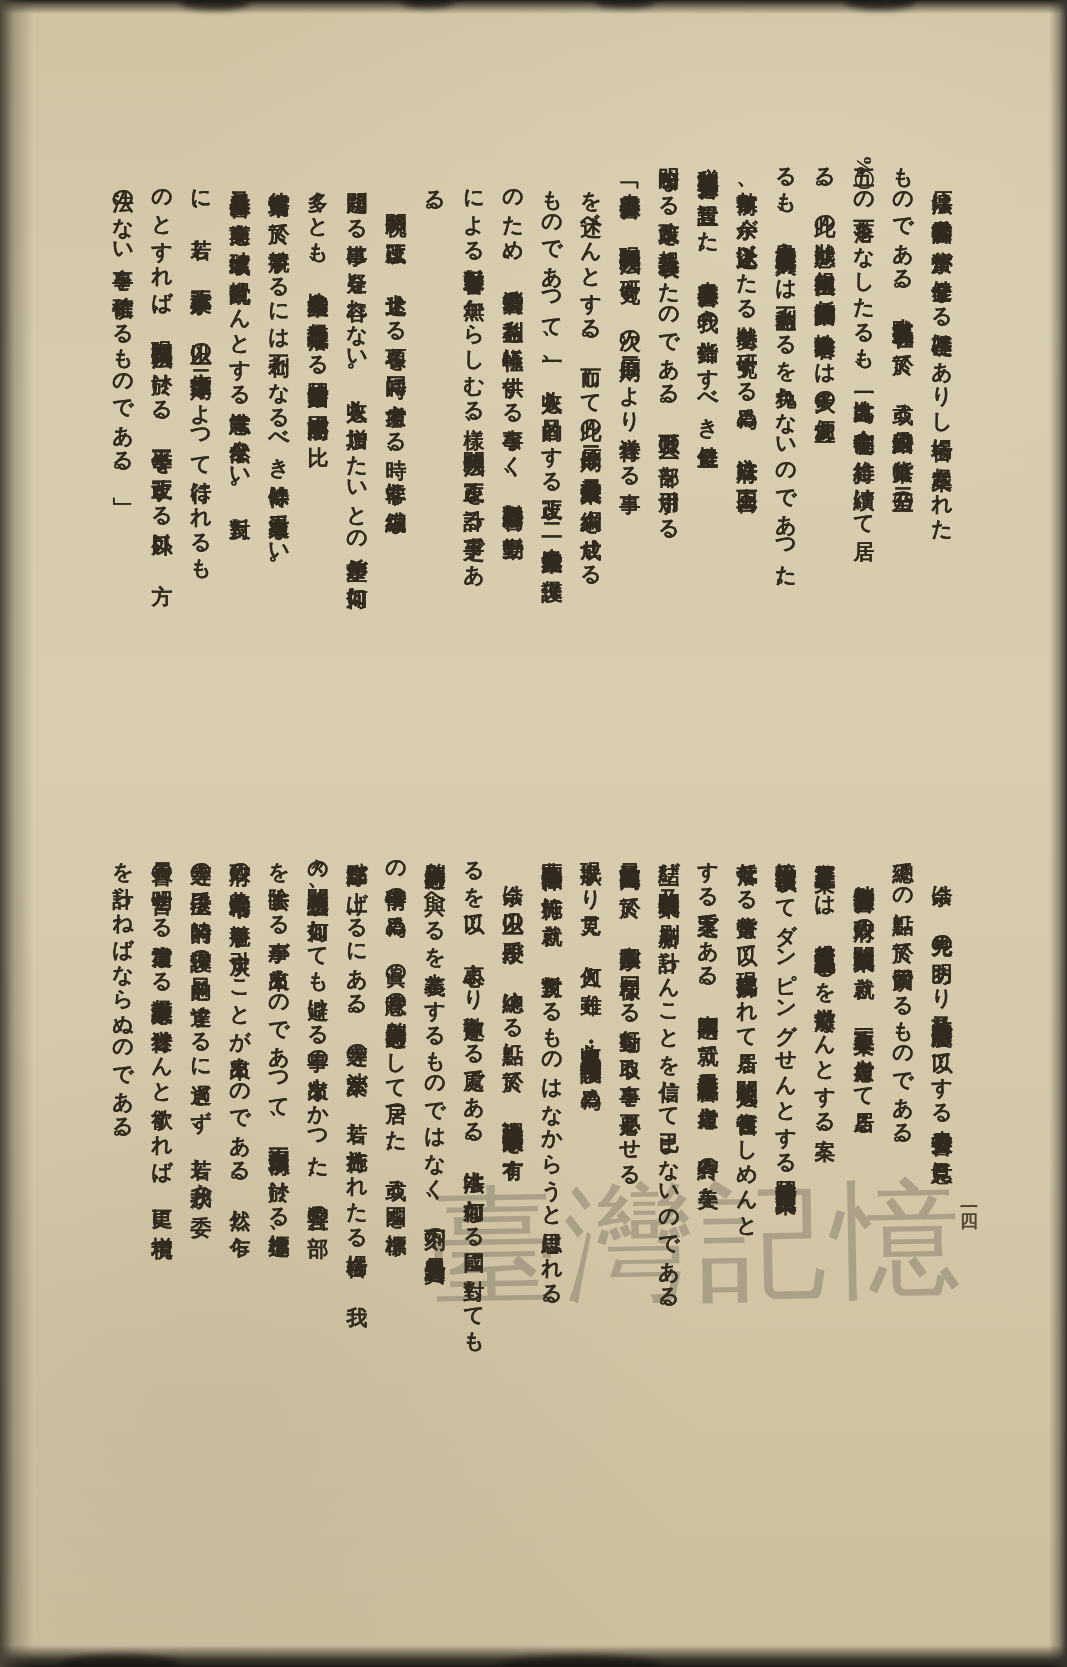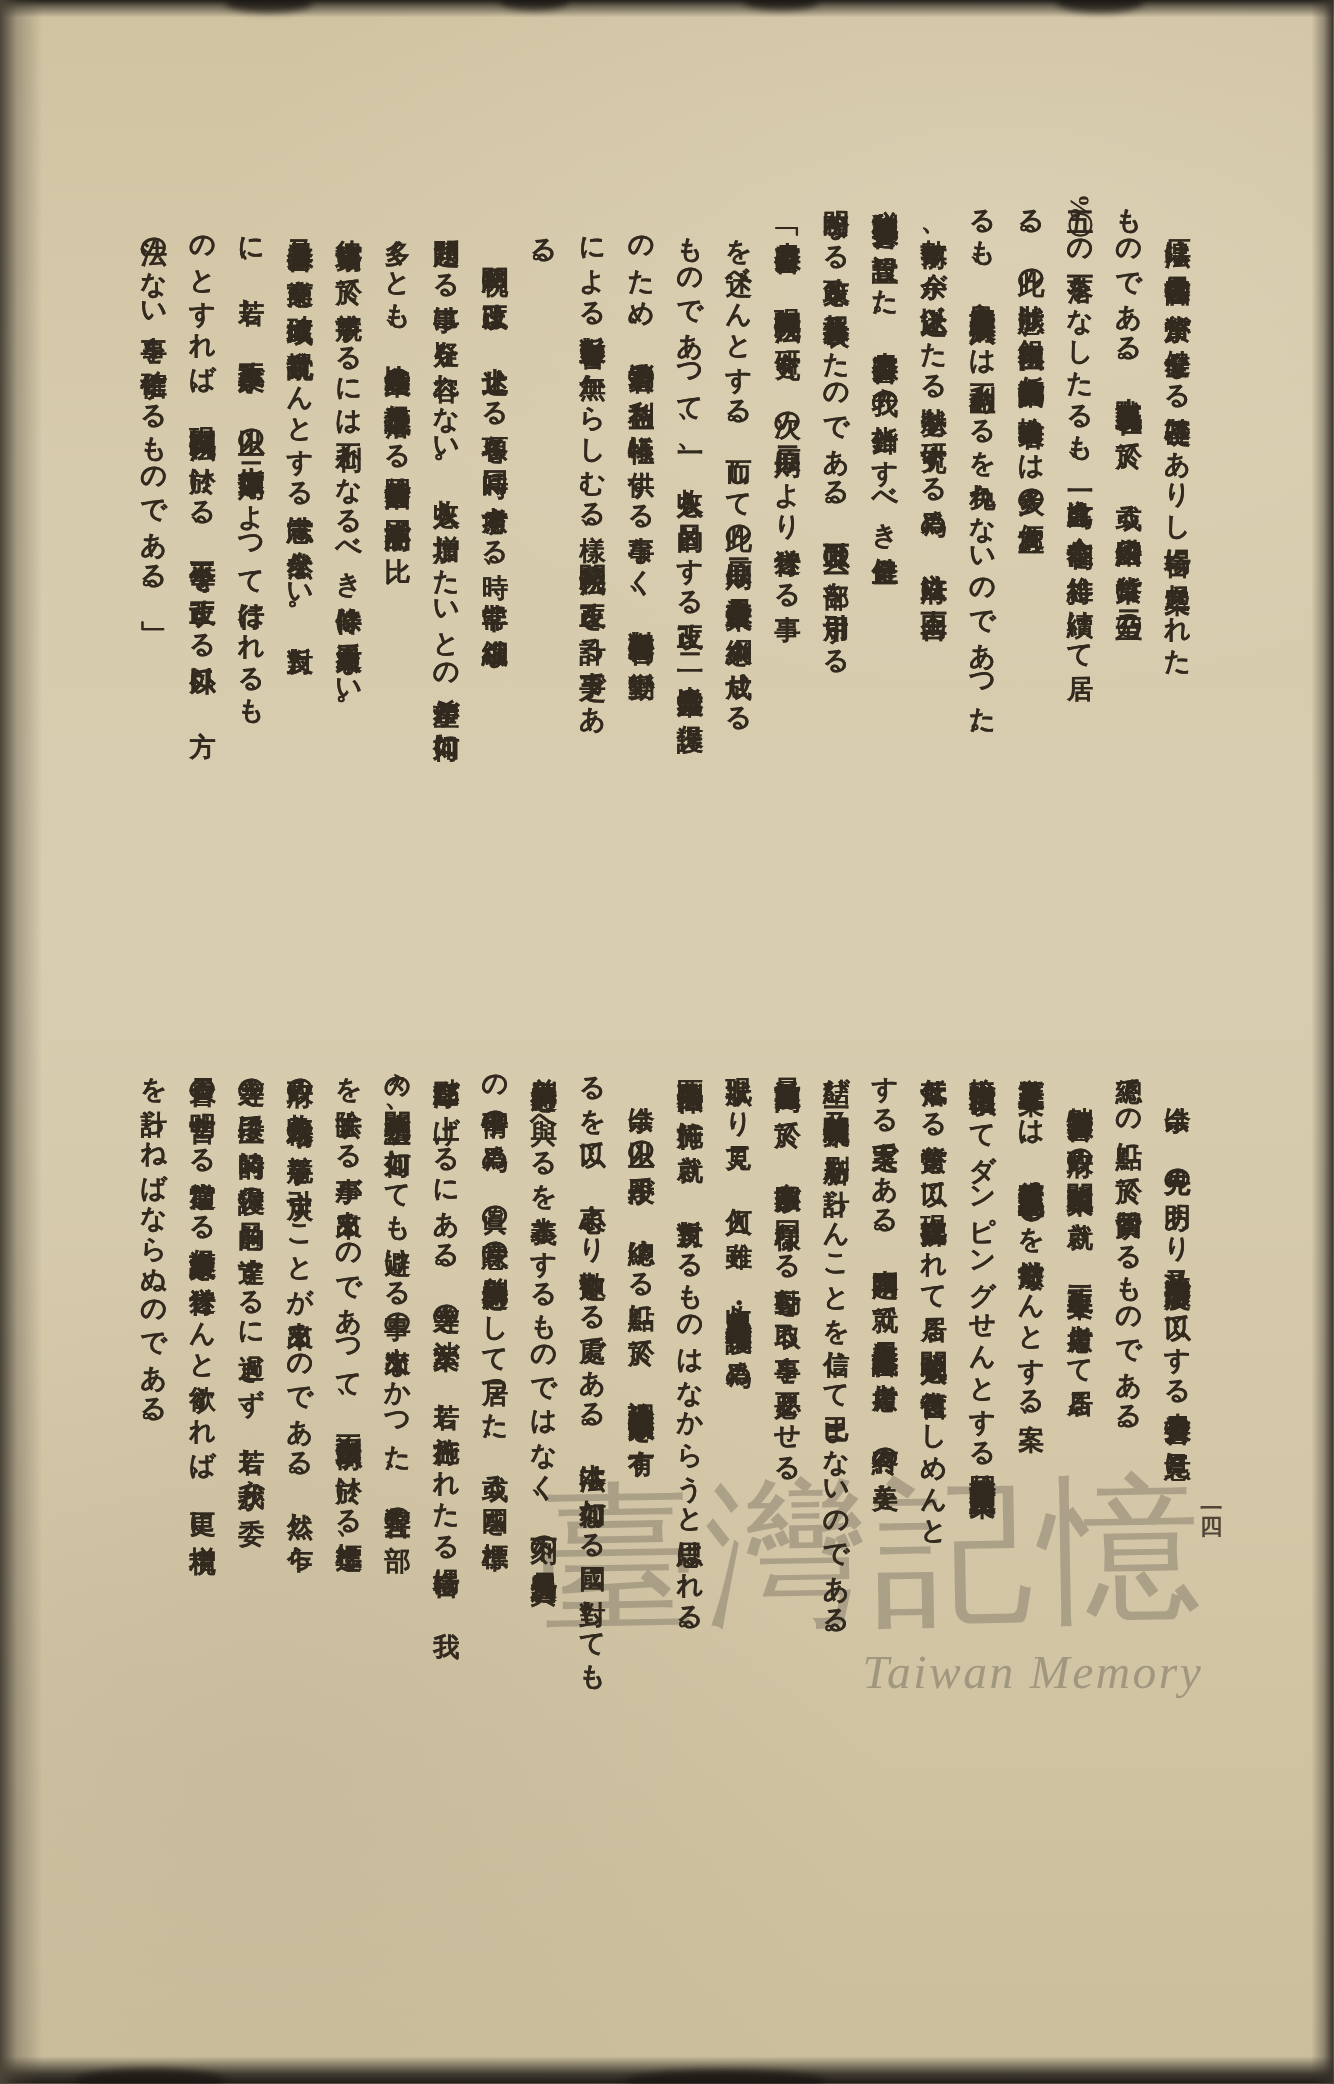--- a/index.html
+++ b/index.html
@@ -80,21 +80,20 @@
     white-space:nowrap;
   }
 </style>
 </head>
 <body>
 
 <div id="page">
 
   <div id="watermark">
     <div class="wm-main">臺灣記憶</div>
-    <div class="wm-latin">Taiwan Memory</div>
   </div>
 
   <div id="upper-block" class="vblock">
       <div class="col i1">原法は世界各國の貨幣が健全なる基礎にありし場合に起案された</div>
       <div class="col i0">ものである。大戰直後及現在に於て、或る供給國の貨幣は二〇乃至</div>
       <div class="col i0">五〇%の下落をなしたるも、一方比島は金本位制を維持し續けて居</div>
       <div class="col i0">る。此の狀態は銀本位國、低調貨幣國の輸出業者には多大の便宜あ</div>
       <div class="col i0">るも、島内產業及政府收入には不利益あるを免れないのであつた。</div>
       <div class="col i1">數年前、余が以上述べたる狀勢を研究する爲め、立法府は上下合同</div>
       <div class="col i0">税制改革委員會を設置した。本委員會は我々の指針とすべき健全且</div>

